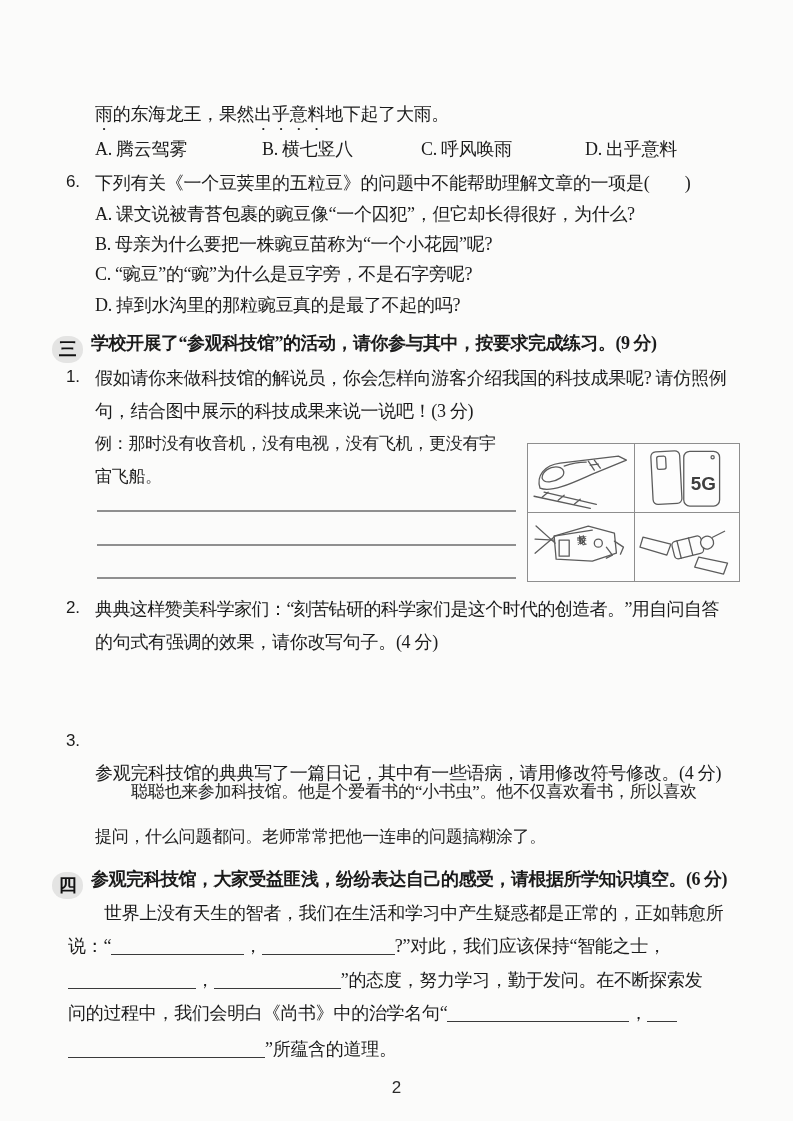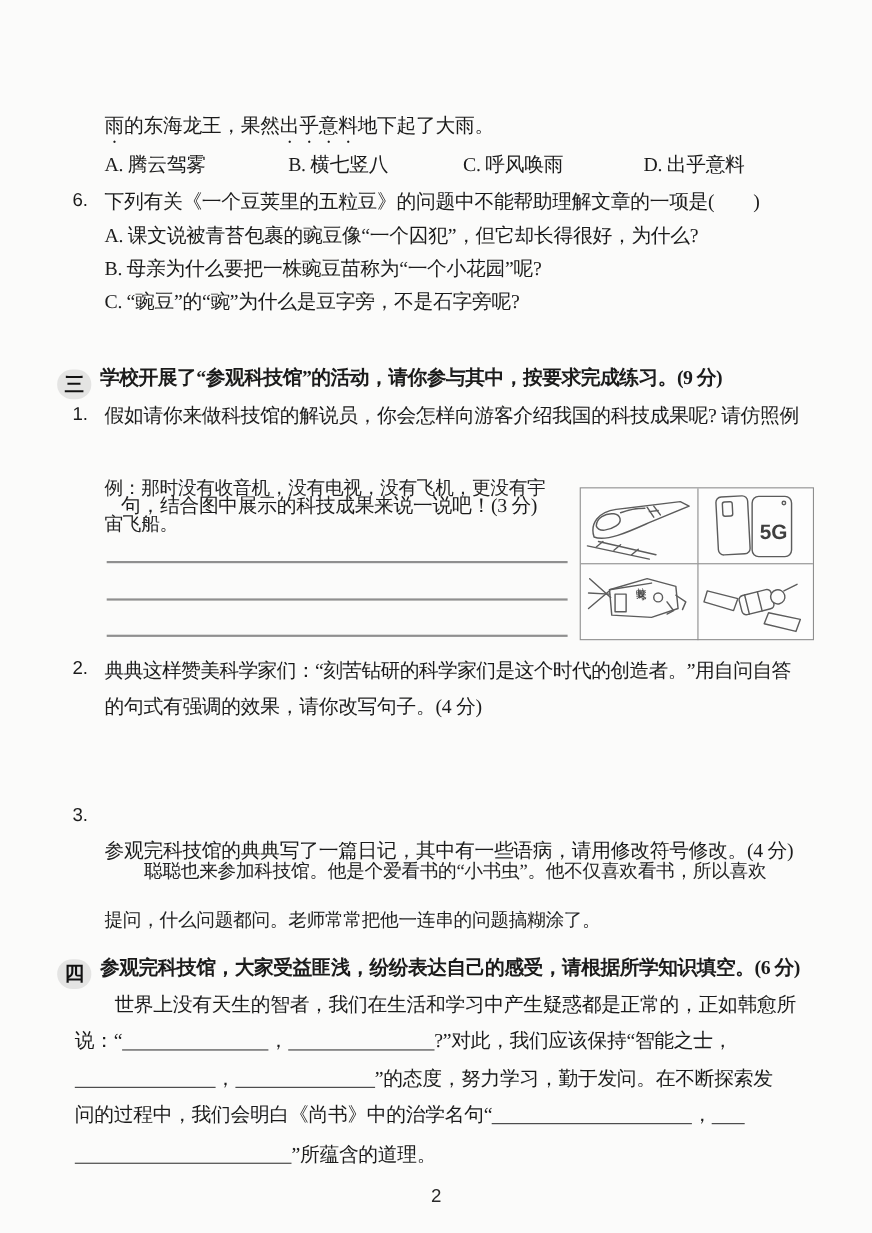--- a/index.html
+++ b/index.html
@@ -76,28 +76,29 @@
     <span class="line" style="left:262px;top:137px;">B. 横七竖八</span>
     <span class="line" style="left:421px;top:137px;">C. 呼风唤雨</span>
     <span class="line" style="left:585px;top:137px;">D. 出乎意料</span>
   </div>
 
   <span class="line num" style="left:66px;top:172px;">6.</span>
   <div class="line" style="left:95px;top:171px;">下列有关《一个豆荚里的五粒豆》的问题中不能帮助理解文章的一项是(　　)</div>
   <div class="line" style="left:95px;top:202px;">A. 课文说被青苔包裹的豌豆像“一个囚犯”，但它却长得很好，为什么?</div>
   <div class="line" style="left:95px;top:232px;">B. 母亲为什么要把一株豌豆苗称为“一个小花园”呢?</div>
   <div class="line" style="left:95px;top:262px;">C. “豌豆”的“豌”为什么是豆字旁，不是石字旁呢?</div>
+  <div class="line" style="left:95px;top:293px;">D. 掉到水沟里的那粒豌豆真的是最了不起的吗?</div>
 
   <div class="line" style="left:52px;top:331px;">
     <span class="badge">三</span><span class="hei">学校开展了“参观科技馆”的活动，请你参与其中，按要求完成练习。(9 分)</span>
   </div>
 
   <span class="line num" style="left:66px;top:367px;">1.</span>
   <div class="line" style="left:95px;top:366px;">假如请你来做科技馆的解说员，你会怎样向游客介绍我国的科技成果呢? 请仿照例</div>
-  <div class="line" style="left:110px;top:399px;margin-top:48px;">句，结合图中展示的科技成果来说一说吧！(3 分)</div>
+  <div class="line" style="left:95px;top:399px;">句，结合图中展示的科技成果来说一说吧！(3 分)</div>
 
   <div class="line kai" style="left:95px;top:432px;">例：那时没有收音机，没有电视，没有飞机，更没有宇</div>
   <div class="line kai" style="left:95px;top:465px;">宙飞船。</div>
 
   <div class="ansline" style="top:510px;"></div>
   <div class="ansline" style="top:544px;"></div>
   <div class="ansline" style="top:577px;"></div>
 
   <div class="grid">
     <div class="cell">

